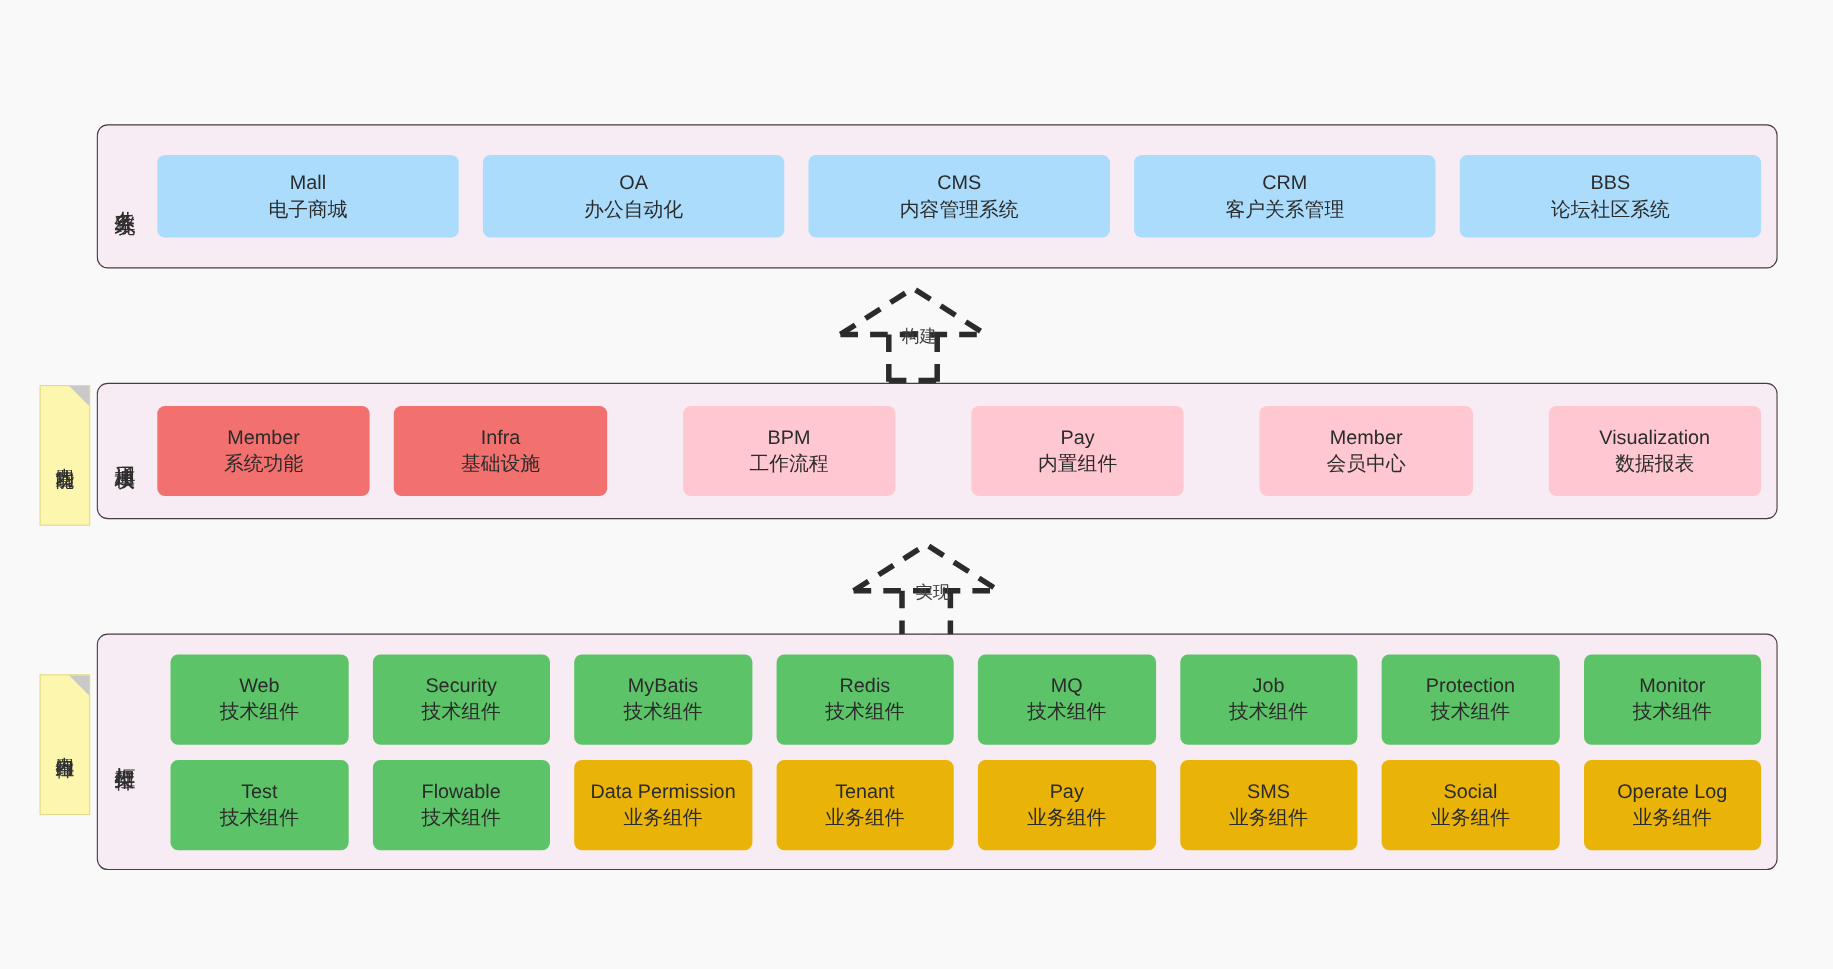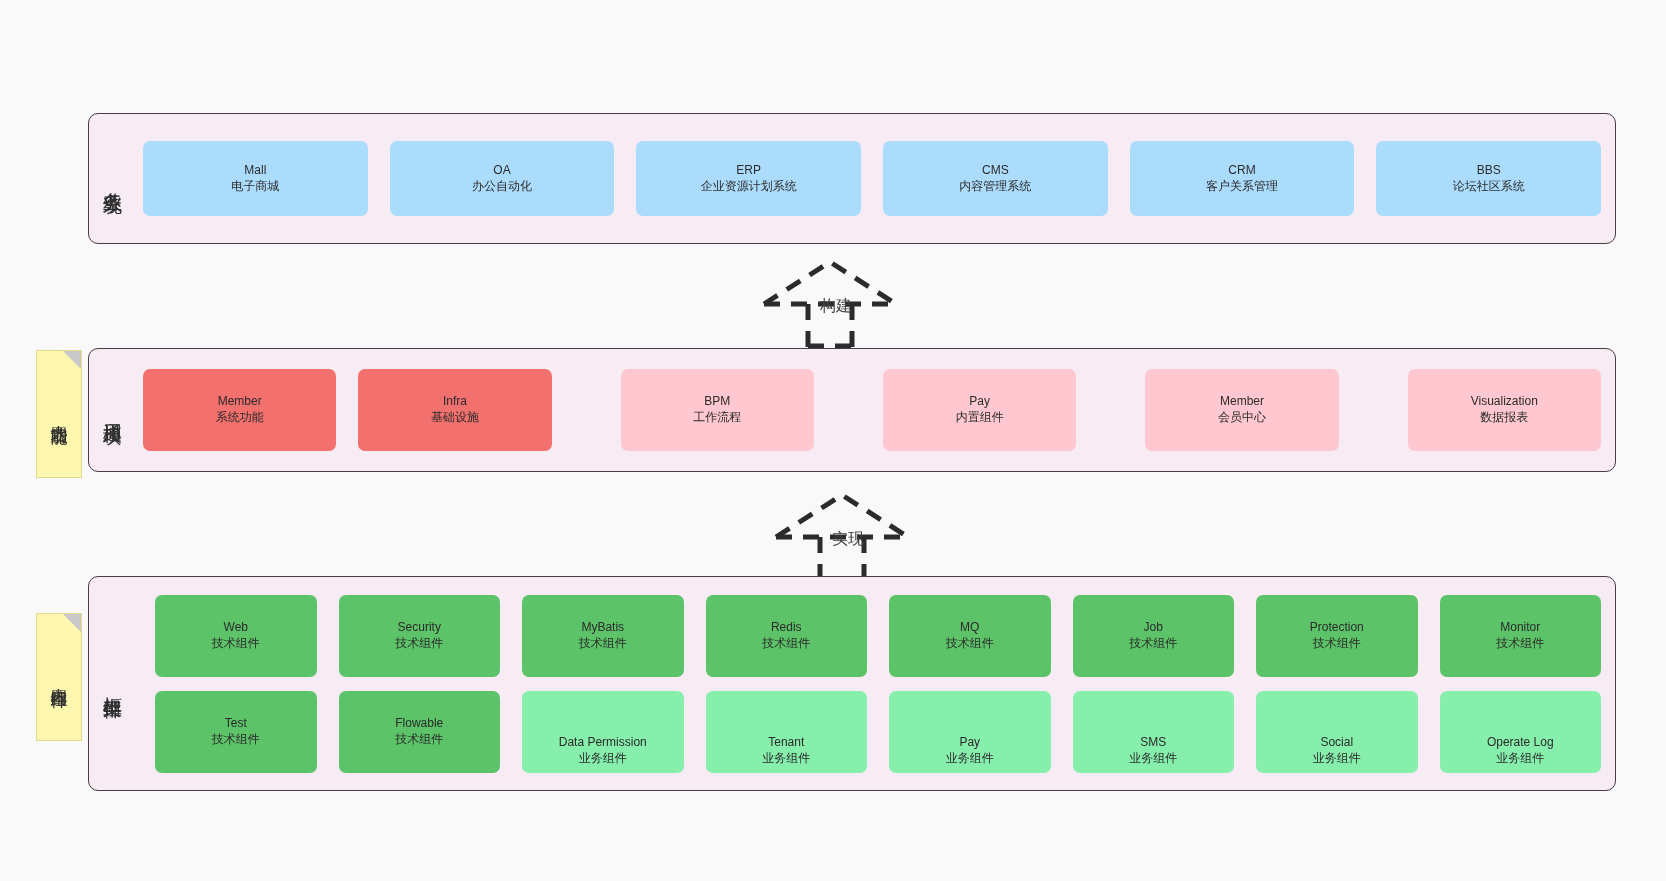--- a/index.html
+++ b/index.html
@@ -53,35 +53,35 @@
     align-items:stretch;
   }
   .cell{
     flex:1 1 0;
     border-radius:7px;
     display:flex;
     flex-direction:column;
     align-items:center;
     justify-content:center;
     text-align:center;
-    font-size:12px;
+    font-size:18px;
     line-height:1.30;
     color:#2B2B2B;
     box-sizing:border-box;
     padding:6px 4px;
   }
   .cell .en{display:block;}
   .cell .cn{display:block;}
 
   
   .c-blue      {background:#ACDCFC;}
   .c-red       {background:#F2706E;}
   .c-pinklite  {background:#FFC8D0;margin-left:47px;}
   .c-green     {background:#5CC368;}
-  .c-greenlite {background:#86efac;justify-content:flex-end;}
+  .c-greenlite {background:#eab308;}
 
   
   #layer-business{left:88px;  top:113px; width:1528px; height:131px;}
   #layer-business .row{height:75px;}
 
   #layer-modules{left:88px;   top:348px; width:1528px; height:124px;}
   #layer-modules .row{height:82px;}
 
   #layer-framework{left:88px; top:576px; width:1528px; height:215px;gap:12px;}
   #layer-framework .row{height:82px;}
@@ -142,24 +142,20 @@
       <div class="row">
         <div class="cell c-blue">
           <span class="en">Mall</span>
           <span class="cn">电子商城</span>
         </div>
         <div class="cell c-blue">
           <span class="en">OA</span>
           <span class="cn">办公自动化</span>
         </div>
         <div class="cell c-blue">
-          <span class="en">ERP</span>
-          <span class="cn">企业资源计划系统</span>
-        </div>
-        <div class="cell c-blue">
           <span class="en">CMS</span>
           <span class="cn">内容管理系统</span>
         </div>
         <div class="cell c-blue">
           <span class="en">CRM</span>
           <span class="cn">客户关系管理</span>
         </div>
         <div class="cell c-blue">
           <span class="en">BBS</span>
           <span class="cn">论坛社区系统</span>

